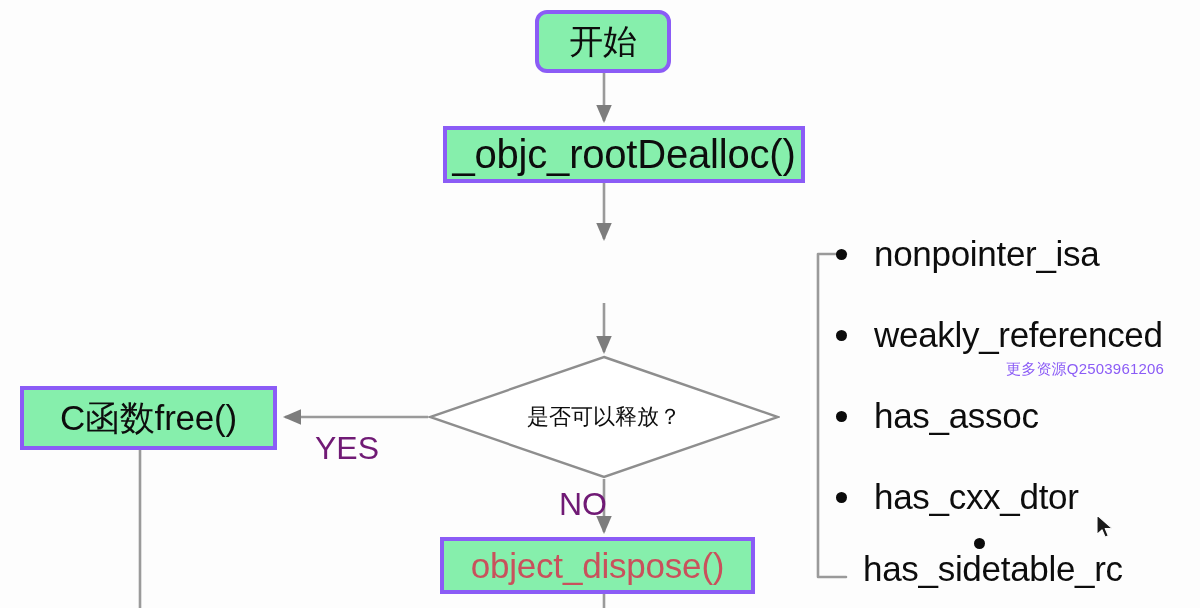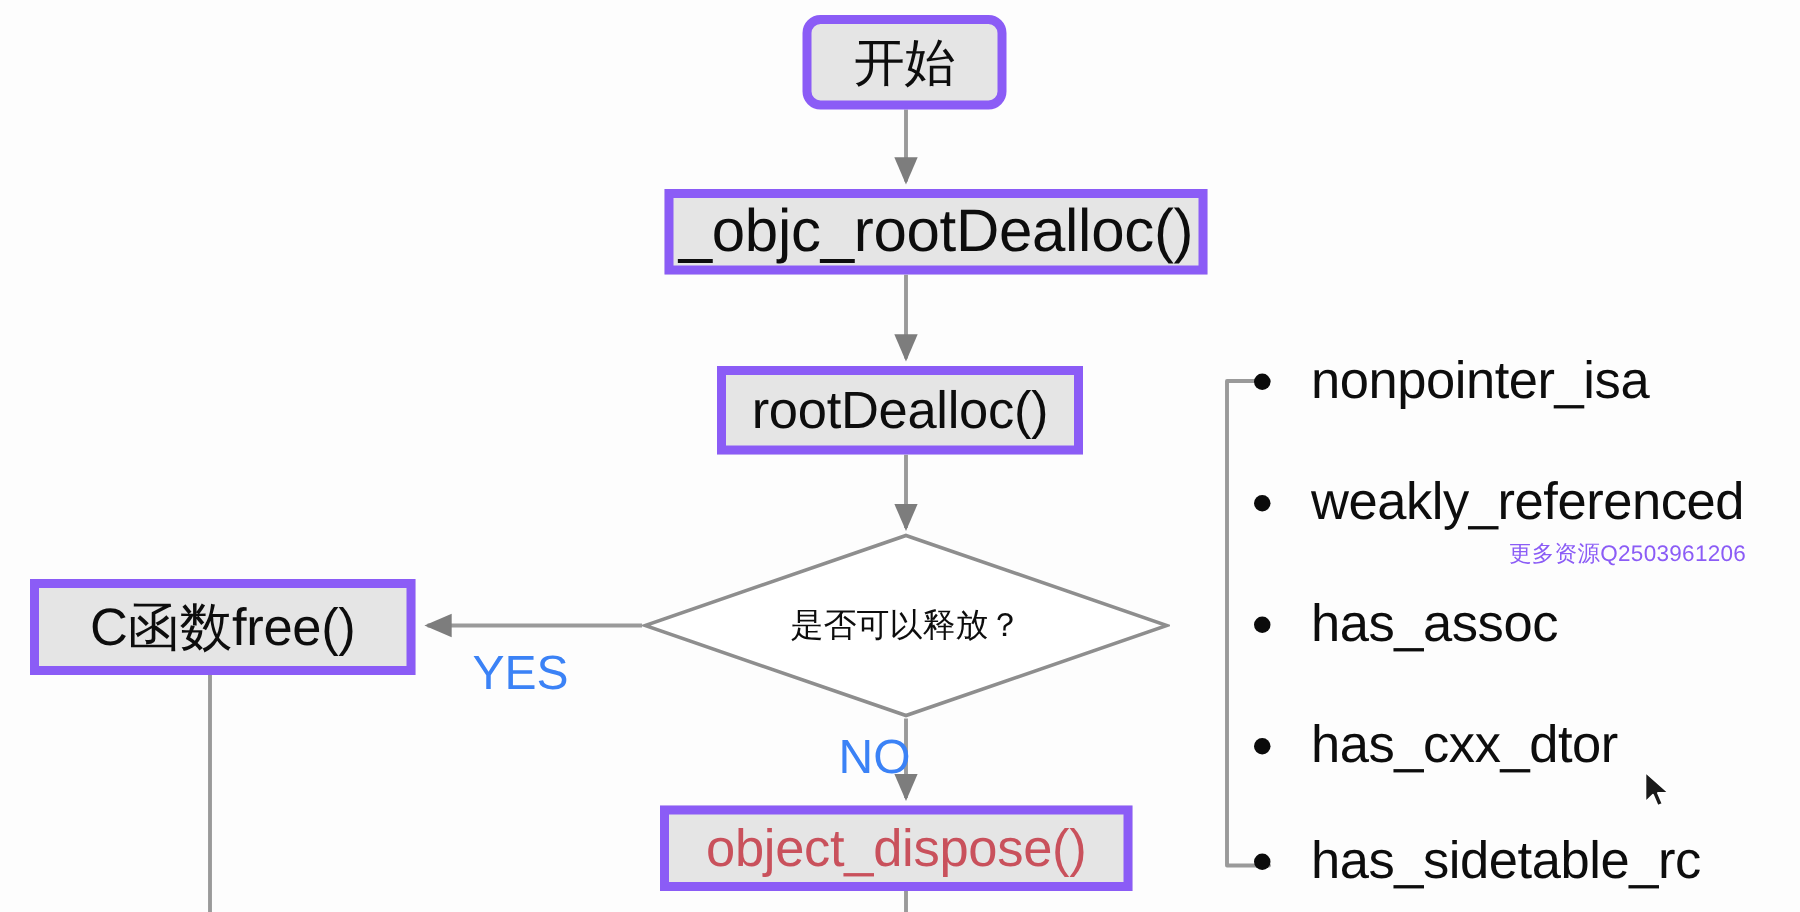--- a/index.html
+++ b/index.html
@@ -16,22 +16,22 @@
     width: 1200px;
     height: 608px;
     background: #fdfdfd;
     overflow: hidden;
   }
 
   
   .node {
     position: absolute;
     box-sizing: border-box;
-    background: #e5e5e5;
-    border: 6px solid #8b5cf6;
+    background: #86efac;
+    border: 4px solid #8b5cf6;
     display: flex;
     align-items: center;
     justify-content: center;
     color: #0d0d0d;
     white-space: nowrap;
     letter-spacing: -0.2px;
   }
   .node-start {
     left: 535px;
     top: 10px;
@@ -101,21 +101,21 @@
     top: 0;
     width: 1200px;
     height: 608px;
     pointer-events: none;
   }
 
   
   .edge-label {
     position: absolute;
     font-size: 32px;
-    color: #3b82f6;
+    color: #701a75;
     white-space: nowrap;
   }
   .label-yes { left: 315px; top: 430px; }
   .label-no  { left: 540px; top: 486px; margin-left: 19px; }
 
   
   #bullet-list {
     position: absolute;
     left: 836px;
     top: 234px;
@@ -193,23 +193,20 @@
   </svg>
 
   <div class="node node-start">
     <span>开始</span>
   </div>
 
   <div class="node node-objc">
     <span>_objc_rootDealloc()</span>
   </div>
 
-  <div class="node node-rootdealloc">
-    <span>rootDealloc()</span>
-  </div>
 
   <div class="node node-dispose">
     <span>object_dispose()</span>
   </div>
 
   <div class="node node-free">
     <span>C函数free()</span>
   </div>
 
   <div class="diamond-wrap">
@@ -232,21 +229,21 @@
       <span class="bullet-text">weakly_referenced</span>
     </div>
     <div class="bullet-row" style="top:162px;">
       <span class="bullet-dot"></span>
       <span class="bullet-text">has_assoc</span>
     </div>
     <div class="bullet-row" style="top:243px;">
       <span class="bullet-dot"></span>
       <span class="bullet-text">has_cxx_dtor</span>
     </div>
-    <div class="bullet-row" style="top:320px;">
+    <div class="bullet-row" style="top:304px;flex-direction:column;">
       <span class="bullet-dot"></span>
       <span class="bullet-text">has_sidetable_rc</span>
     </div>
   </div>
 
   <div class="watermark">更多资源Q2503961206</div>
 
   <div class="cursor">
     <svg width="20" height="28" viewBox="0 0 20 28" xmlns="http://www.w3.org/2000/svg">
       <path d="M1,1 L1,20.5 L6,15.8 L9.2,23.2 L12.3,21.8 L9.2,14.6 L16,14.3 Z" fill="#1a1a1a" stroke="#ffffff" stroke-width="1.1" stroke-linejoin="round"></path>

